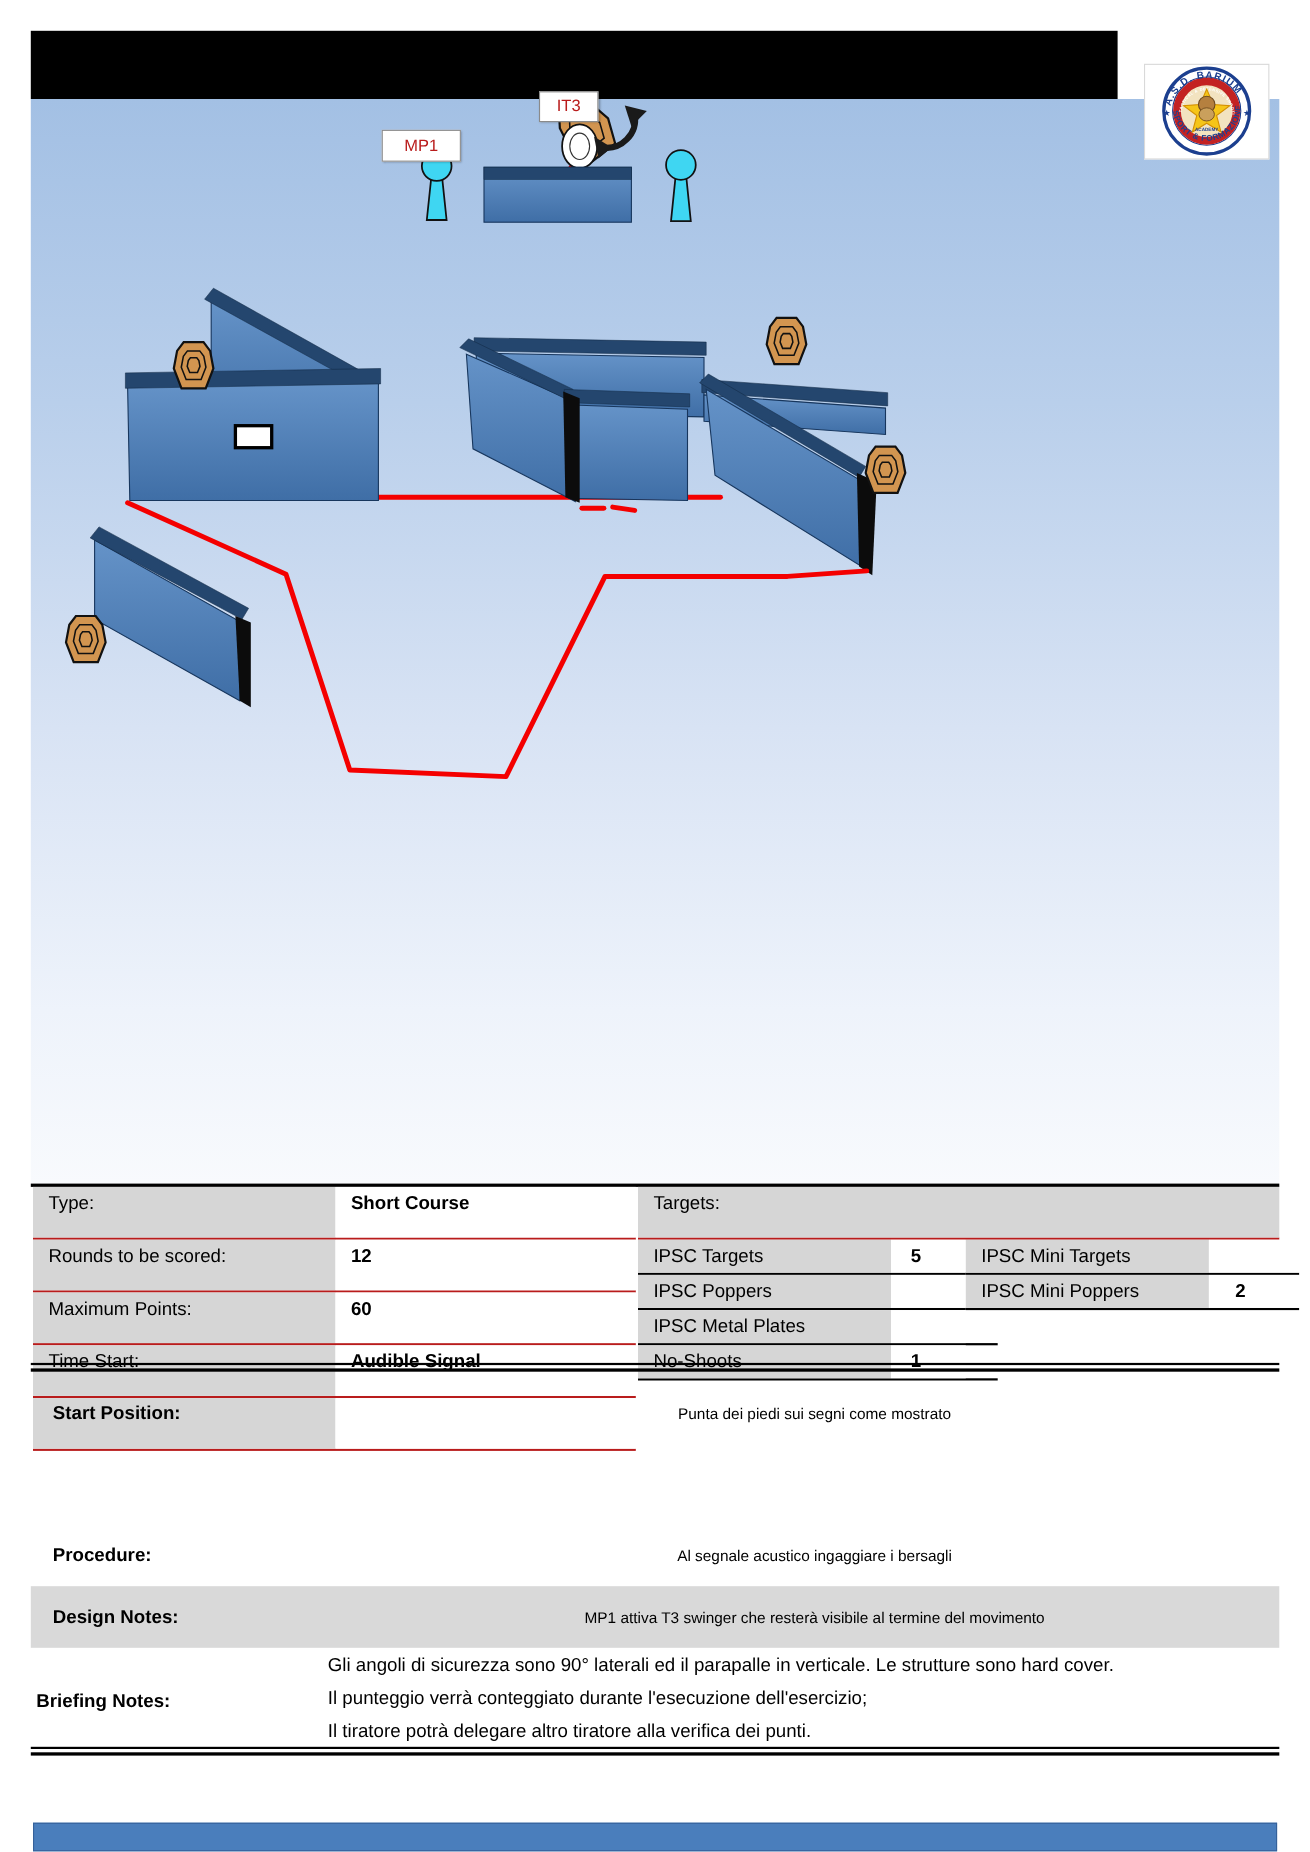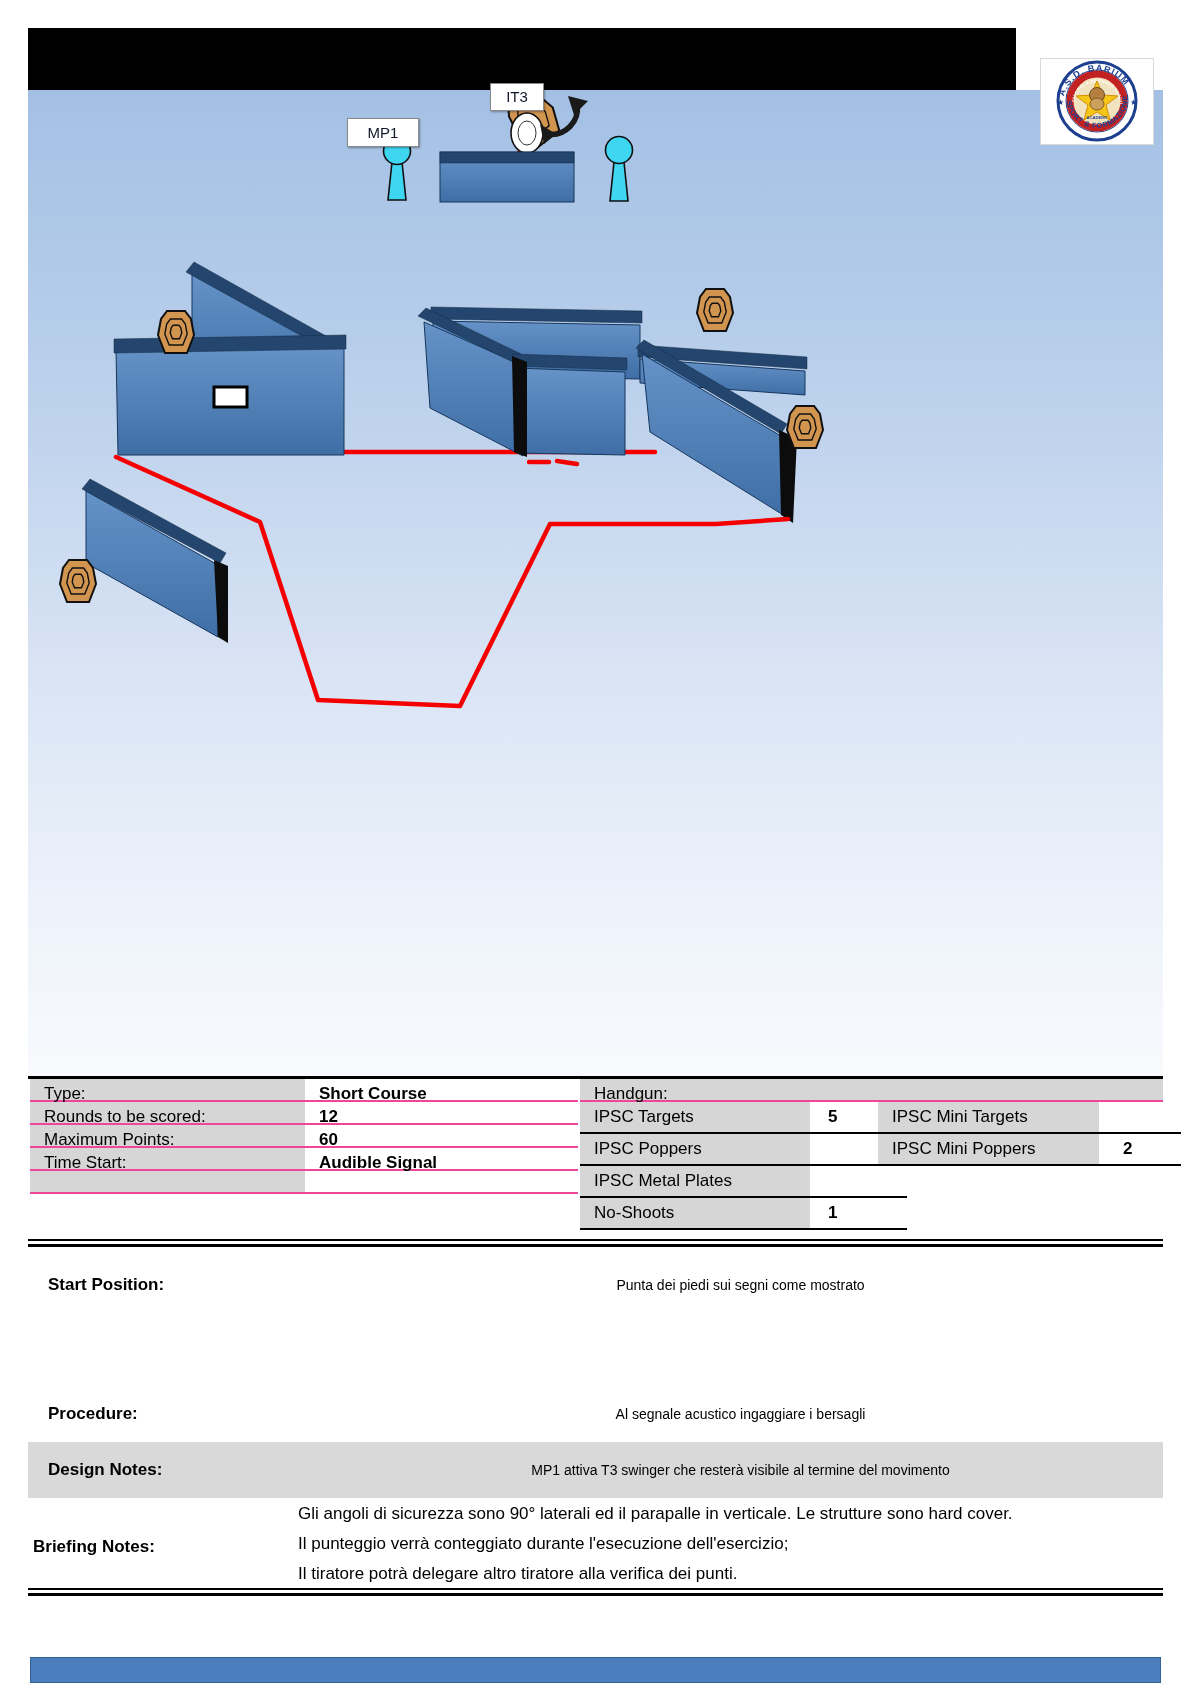--- a/index.html
+++ b/index.html
@@ -5,39 +5,39 @@
   html,body{margin:0;padding:0;background:#fff;}
   .page{position:relative;width:1191px;height:1684px;background:#ffffff;overflow:hidden;
         font-family:"Liberation Sans", sans-serif;color:#000;}
   
   .topbar{position:absolute;left:28px;top:28px;width:988px;height:62px;background:var(--topbar-black);}
   
   .diagram{position:absolute;left:28px;top:90px;width:1135px;height:986px;
            background:linear-gradient(180deg,var(--sky-top) 0%,#b9cfeb 28%,#d8e3f4 58%,#eef3fb 84%,var(--sky-bottom) 100%);}
   .diagram svg{position:absolute;left:0;top:0;overflow:visible;}
   .tag{position:absolute;background:#fff;border:1px solid #8a8a8a;box-shadow:1px 1px 2px rgba(0,0,0,.35);
-       font-size:15px;text-align:center;color:#0f172a;}
+       font-size:15px;text-align:center;color:#b91c1c;}
   .tag-mp1{left:319px;top:28px;width:70px;height:27px;line-height:27px;}
   .tag-it3{left:462px;top:-7px;width:52px;height:26px;line-height:26px;}
   .logo-box{position:absolute;left:1040px;top:58px;width:112px;height:85px;background:#fff;z-index:5;
             border:1px solid #d9d9d9;}
   
   .wall{fill:url(#wg);stroke:#17365d;stroke-width:1;}
   .wedge{fill:var(--wall-dark);stroke:#122a45;stroke-width:.5;}
   .blackedge{fill:#0c0c0c;}
   .tgt-o{fill:var(--target-tan);stroke:#111;stroke-width:2;}
   .tgt-i{fill:none;stroke:#111;stroke-width:1.4;}
   .popper{fill:var(--popper);stroke:#111;stroke-width:1.6;}
   .fault{fill:none;stroke:var(--fault-red);stroke-width:4.5;stroke-linecap:round;stroke-linejoin:round;}
   .port{fill:#fff;stroke:#000;stroke-width:3;}
   
   .tables{position:absolute;left:28px;top:1076px;width:1135px;height:160px;border-top:3px solid #000;}
   .tbl-left{position:absolute;left:2px;top:0;width:548px;}
   .tbl-right{position:absolute;left:552px;top:0;width:583px;}
-  .trow{display:flex;height:23px;box-sizing:border-box;border-bottom:2px solid #ec4899;}
+  .trow{display:flex;height:48px;box-sizing:border-box;border-bottom:2px solid #b91c1c;}
   .tlabel{background:var(--cell-gray);width:275px;padding-left:14px;font-size:17px;line-height:30px;box-sizing:border-box;}
   .tvalue{flex:1;padding-left:14px;font-size:17px;line-height:30px;font-weight:bold;background:#fff;}
   .hdr .tlabel{width:100%;}
   .colA{display:flex;width:327px;box-sizing:border-box;border-bottom:2px solid #000;height:32px;}
   .colA .tlabel{width:230px;}
   .colA .tvalue{width:50px;flex:none;padding-left:18px;}
   .colB{display:flex;width:303px;box-sizing:border-box;border-bottom:2px solid #000;height:32px;margin-left:0;}
   .colB .tlabel{width:245px;}
   .colB .tvalue{width:58px;flex:none;padding-left:24px;}
   .rrow{display:flex;height:32px;}
@@ -204,21 +204,21 @@
         <div class="tvalue">Audible Signal</div>
       </div>
       <div class="trow">
         <div class="tlabel"></div>
         <div class="tvalue"></div>
       </div>
     </div>
 
     <div class="tbl-right">
       <div class="trow hdr">
-        <div class="tlabel">Handgun:</div>
+        <div class="tlabel">Targets:</div>
       </div>
       <div class="rrow">
         <div class="colA">
           <div class="tlabel">IPSC Targets</div>
           <div class="tvalue">5</div>
         </div>
         <div class="colB">
           <div class="tlabel">IPSC Mini Targets</div>
           <div class="tvalue"></div>
         </div>

